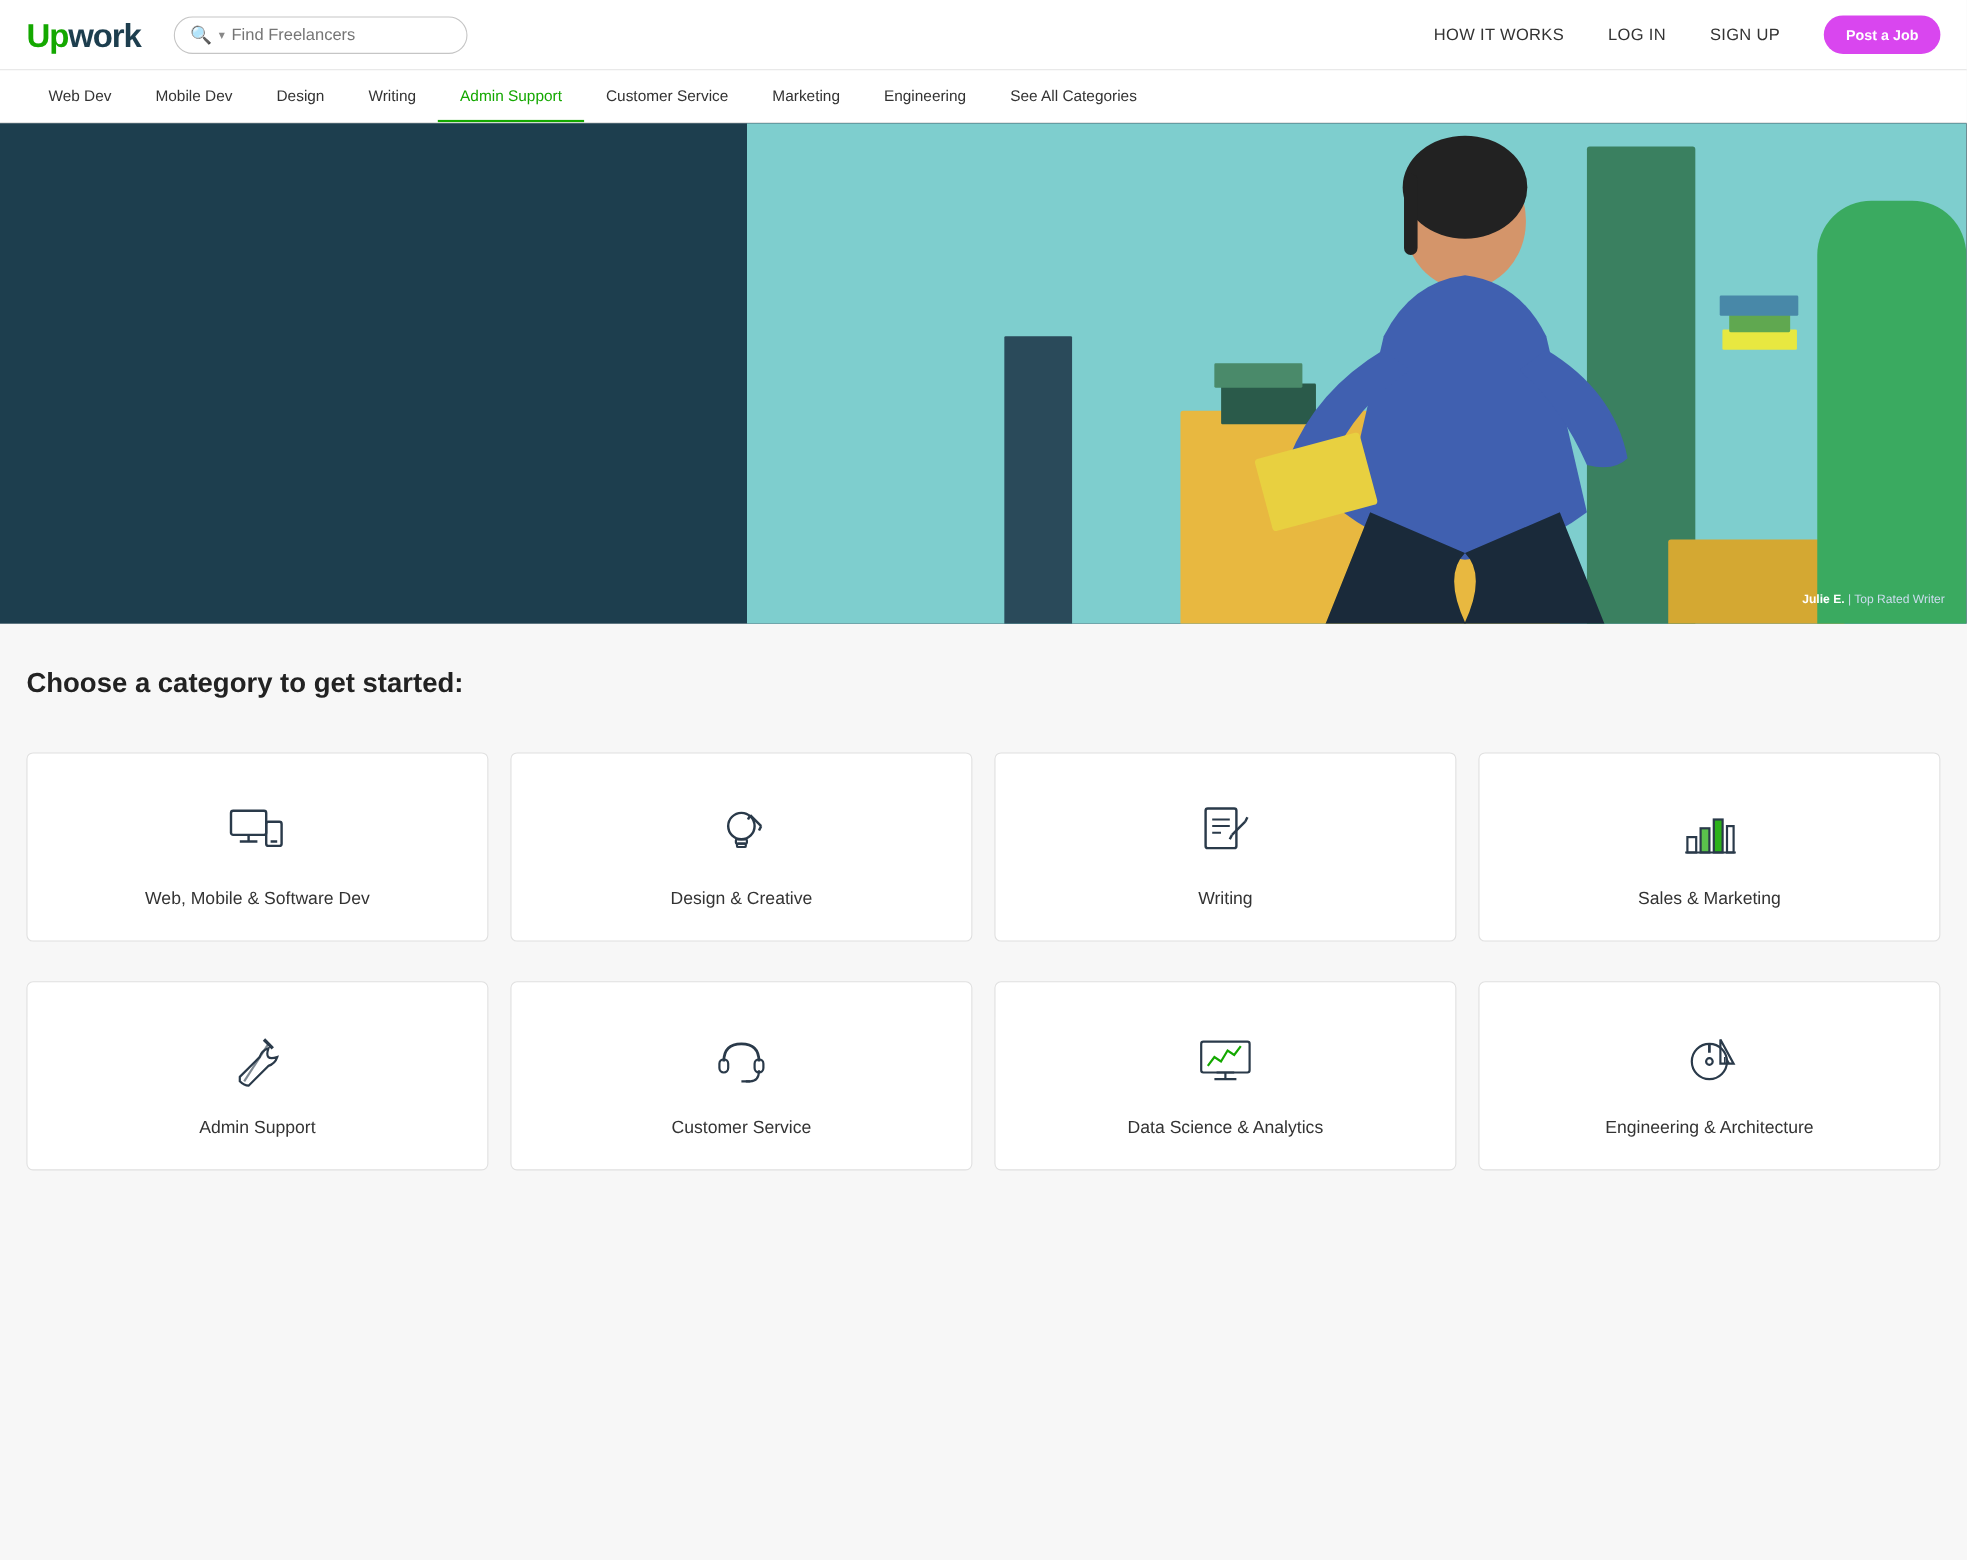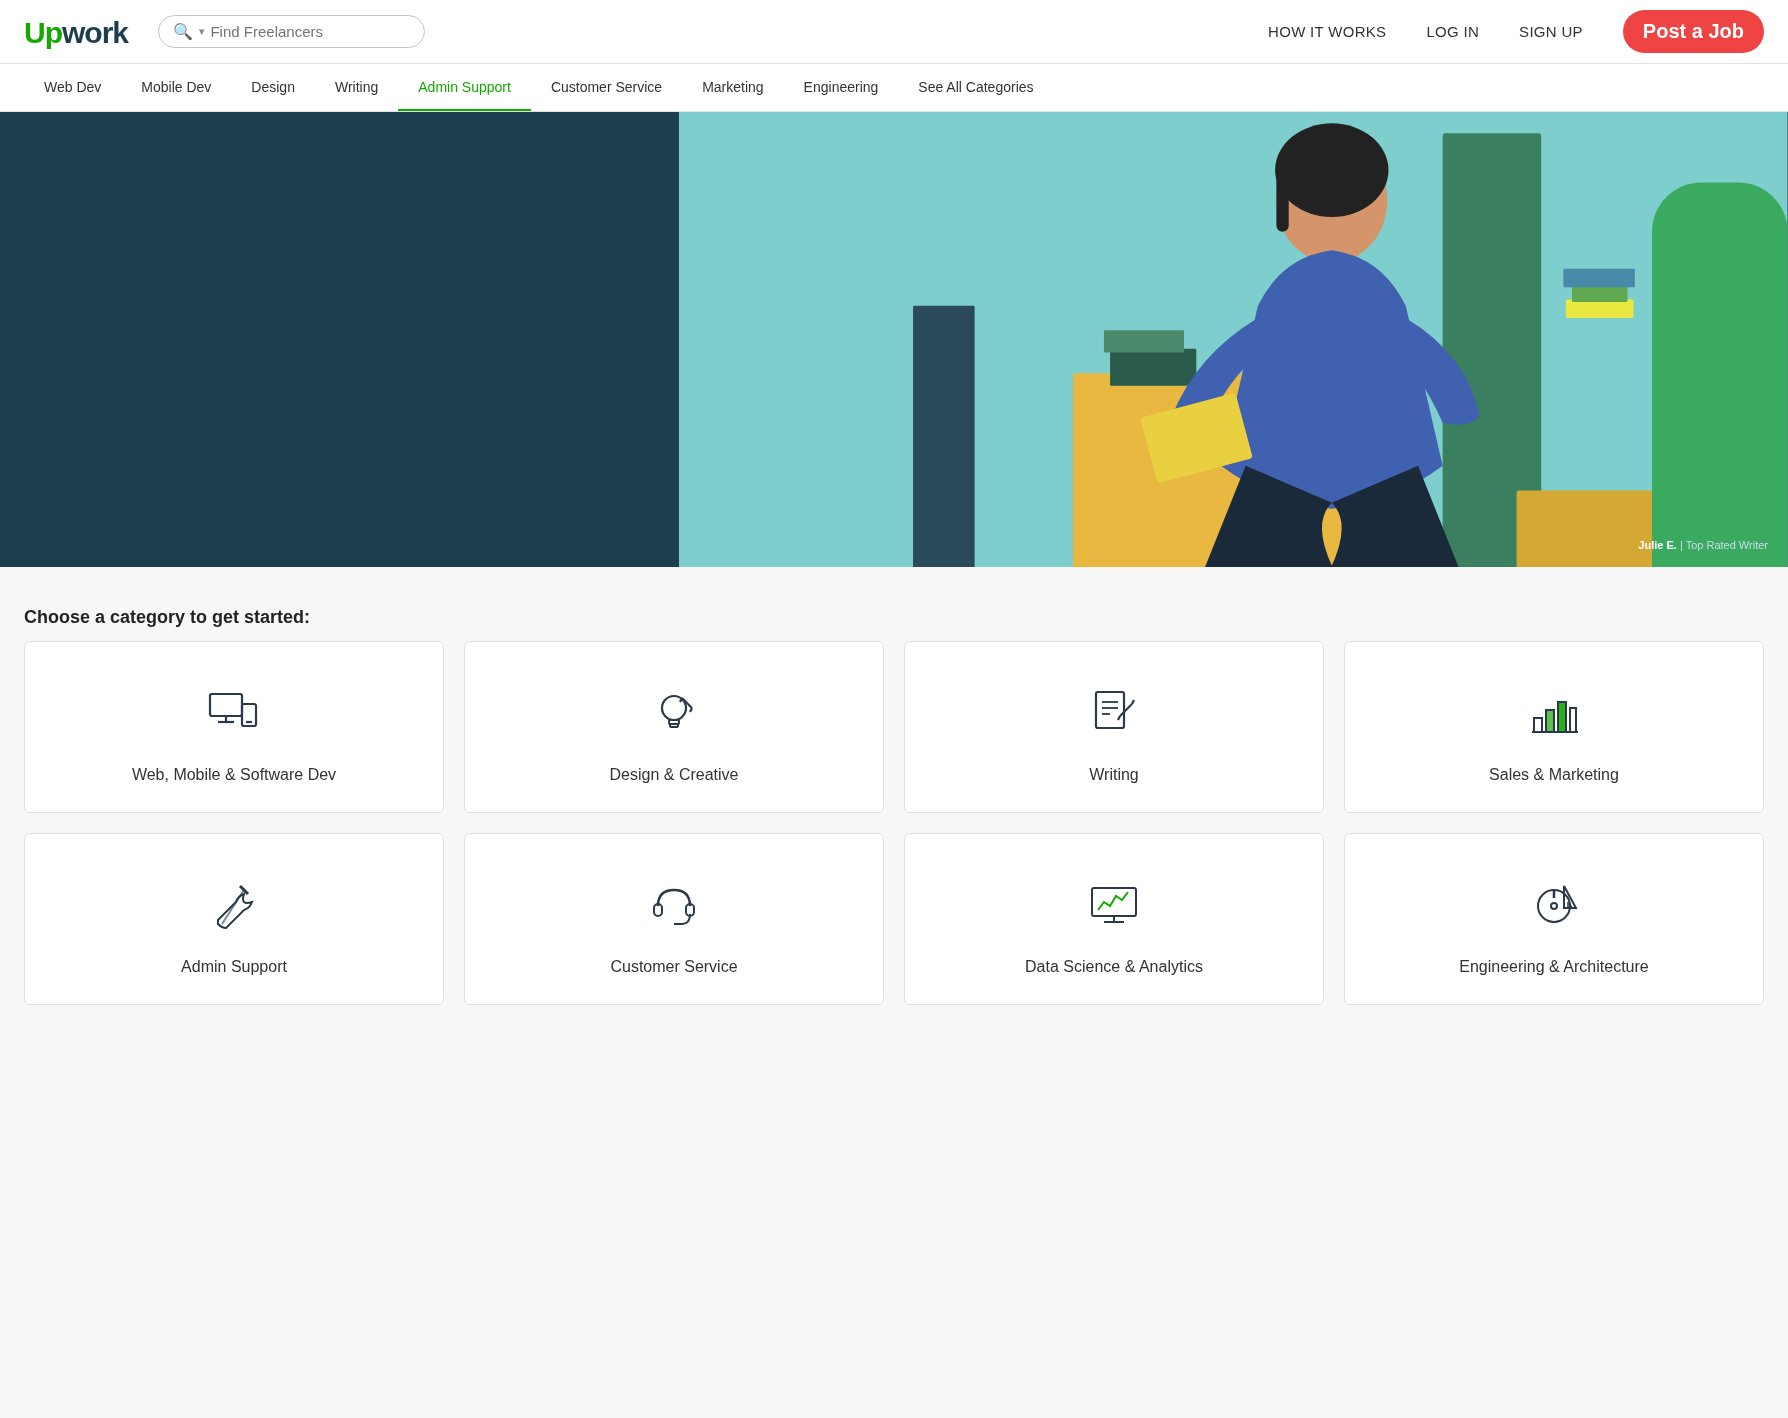--- a/index.html
+++ b/index.html
@@ -55,26 +55,26 @@
       gap: 40px;
     }
     .header-nav a {
       text-decoration: none;
       color: #333;
       font-size: 15px;
       font-weight: 500;
       letter-spacing: 0.3px;
     }
     .btn-post {
-      background: #ef4444;
+      background: #d946ef;
       color: #fff;
       border: none;
       border-radius: 24px;
       padding: 10px 20px;
-      font-size: 20px;
+      font-size: 13px;
       font-weight: 600;
       cursor: pointer;
     }
 
     
     .cat-nav {
       background: #fff;
       border-bottom: 1px solid #e0e0e0;
       display: flex;
       align-items: center;
@@ -145,41 +145,42 @@
     }
     .hero-credit strong { color: #fff; }
     .hero-credit span { color: #cde; }
 
     
     .cat-section {
       background: #f7f7f7;
       padding: 40px 24px 40px;
     }
     .cat-section-title {
-      font-size: 18px;
+      font-size: 25px;
       font-weight: 600;
       color: #222;
-      margin-bottom: 13px;
+      margin-bottom: 32px;
     }
     .cat-grid {
       display: grid;
       grid-template-columns: repeat(4, 1fr);
       gap: 20px;
     }
     .cat-card {
       background: #fff;
       border: 1px solid #e0e0e0;
       border-radius: 6px;
       padding: 40px 20px 28px;
       display: flex;
       flex-direction: column;
       align-items: center;
       gap: 20px;
       cursor: pointer;
       transition: box-shadow 0.15s;
+      margin-top: 16px;
     }
     .cat-card-icon {
       width: 64px;
       height: 64px;
       display: flex;
       align-items: center;
       justify-content: center;
     }
     .cat-card-icon svg {
       width: 52px;

